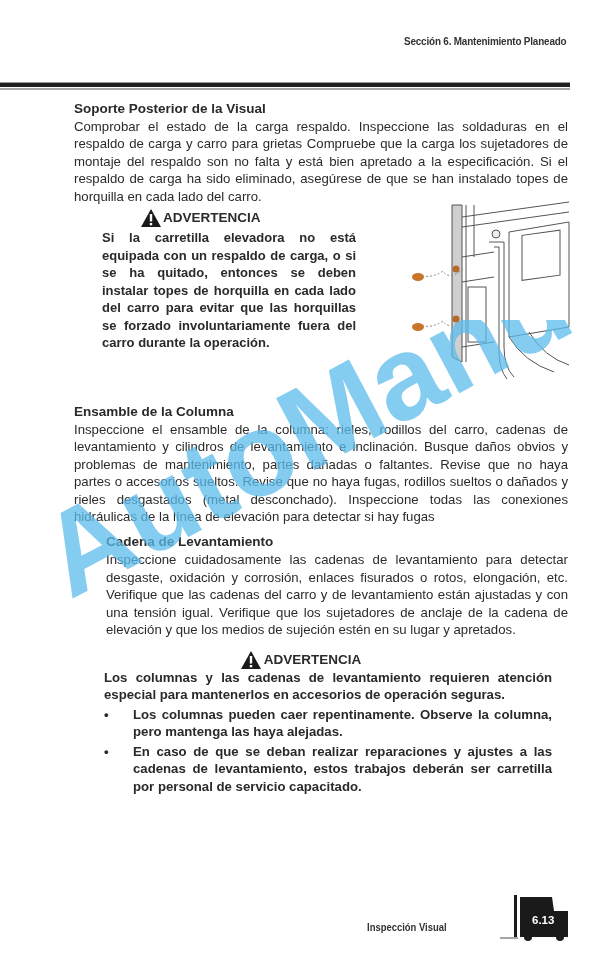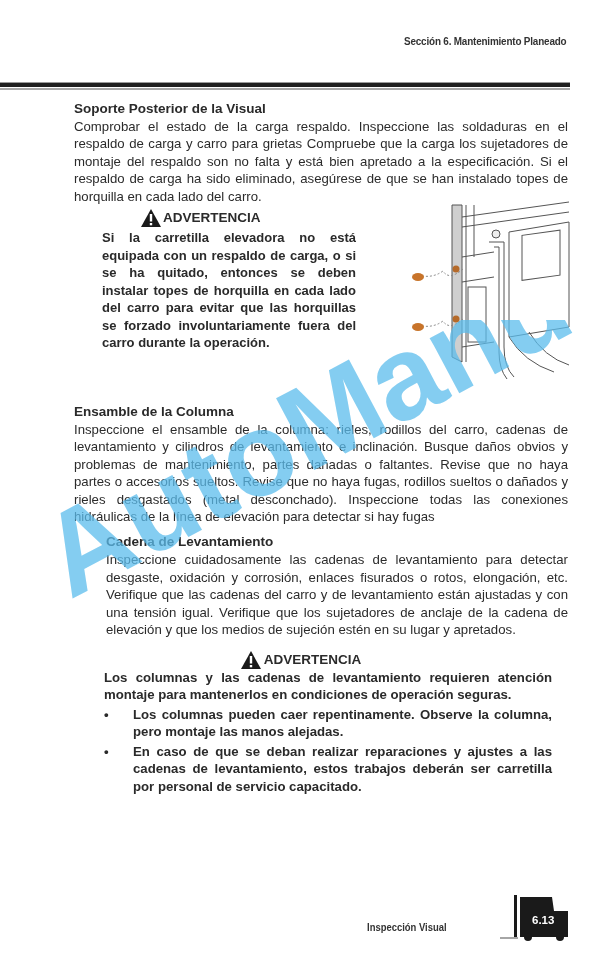--- a/index.html
+++ b/index.html
@@ -111,25 +111,25 @@
 
   <div class="warn-head">
     <svg width="20" height="18" viewBox="0 0 20 18">
       <path d="M10 0 L20 18 L0 18 Z" fill="#1a1a1a"></path>
       <rect x="8.8" y="5" width="2.4" height="7.5" fill="#fff"></rect>
       <rect x="8.8" y="14" width="2.4" height="2.3" fill="#fff"></rect>
     </svg>
     <span>ADVERTENCIA</span>
   </div>
   <div class="warn-body">
-    <p>Los columnas y las cadenas de levantamiento requieren atención montaje para mantenerlos en condiciones de operación seguras.</p>
+    <p>Los columnas y las cadenas de levantamiento requieren atención especial para mantenerlos en accesorios de operación seguras.</p>
     <ul class="bullets">
       <li>
         <span class="dot">•</span>
-        <span class="txt">Los columnas pueden caer repentinamente. Observe la columna, pero montaje las manos alejadas.</span>
+        <span class="txt">Los columnas pueden caer repentinamente. Observe la columna, pero mantenga las haya alejadas.</span>
       </li>
       <li>
         <span class="dot">•</span>
         <span class="txt">En caso de que se deban realizar reparaciones y ajustes a las cadenas de levantamiento, estos trabajos deberán ser carretilla por personal de servicio capacitado.</span>
       </li>
     </ul>
   </div>
 </div>
 
 <svg class="watermark" viewBox="0 0 520 300">

